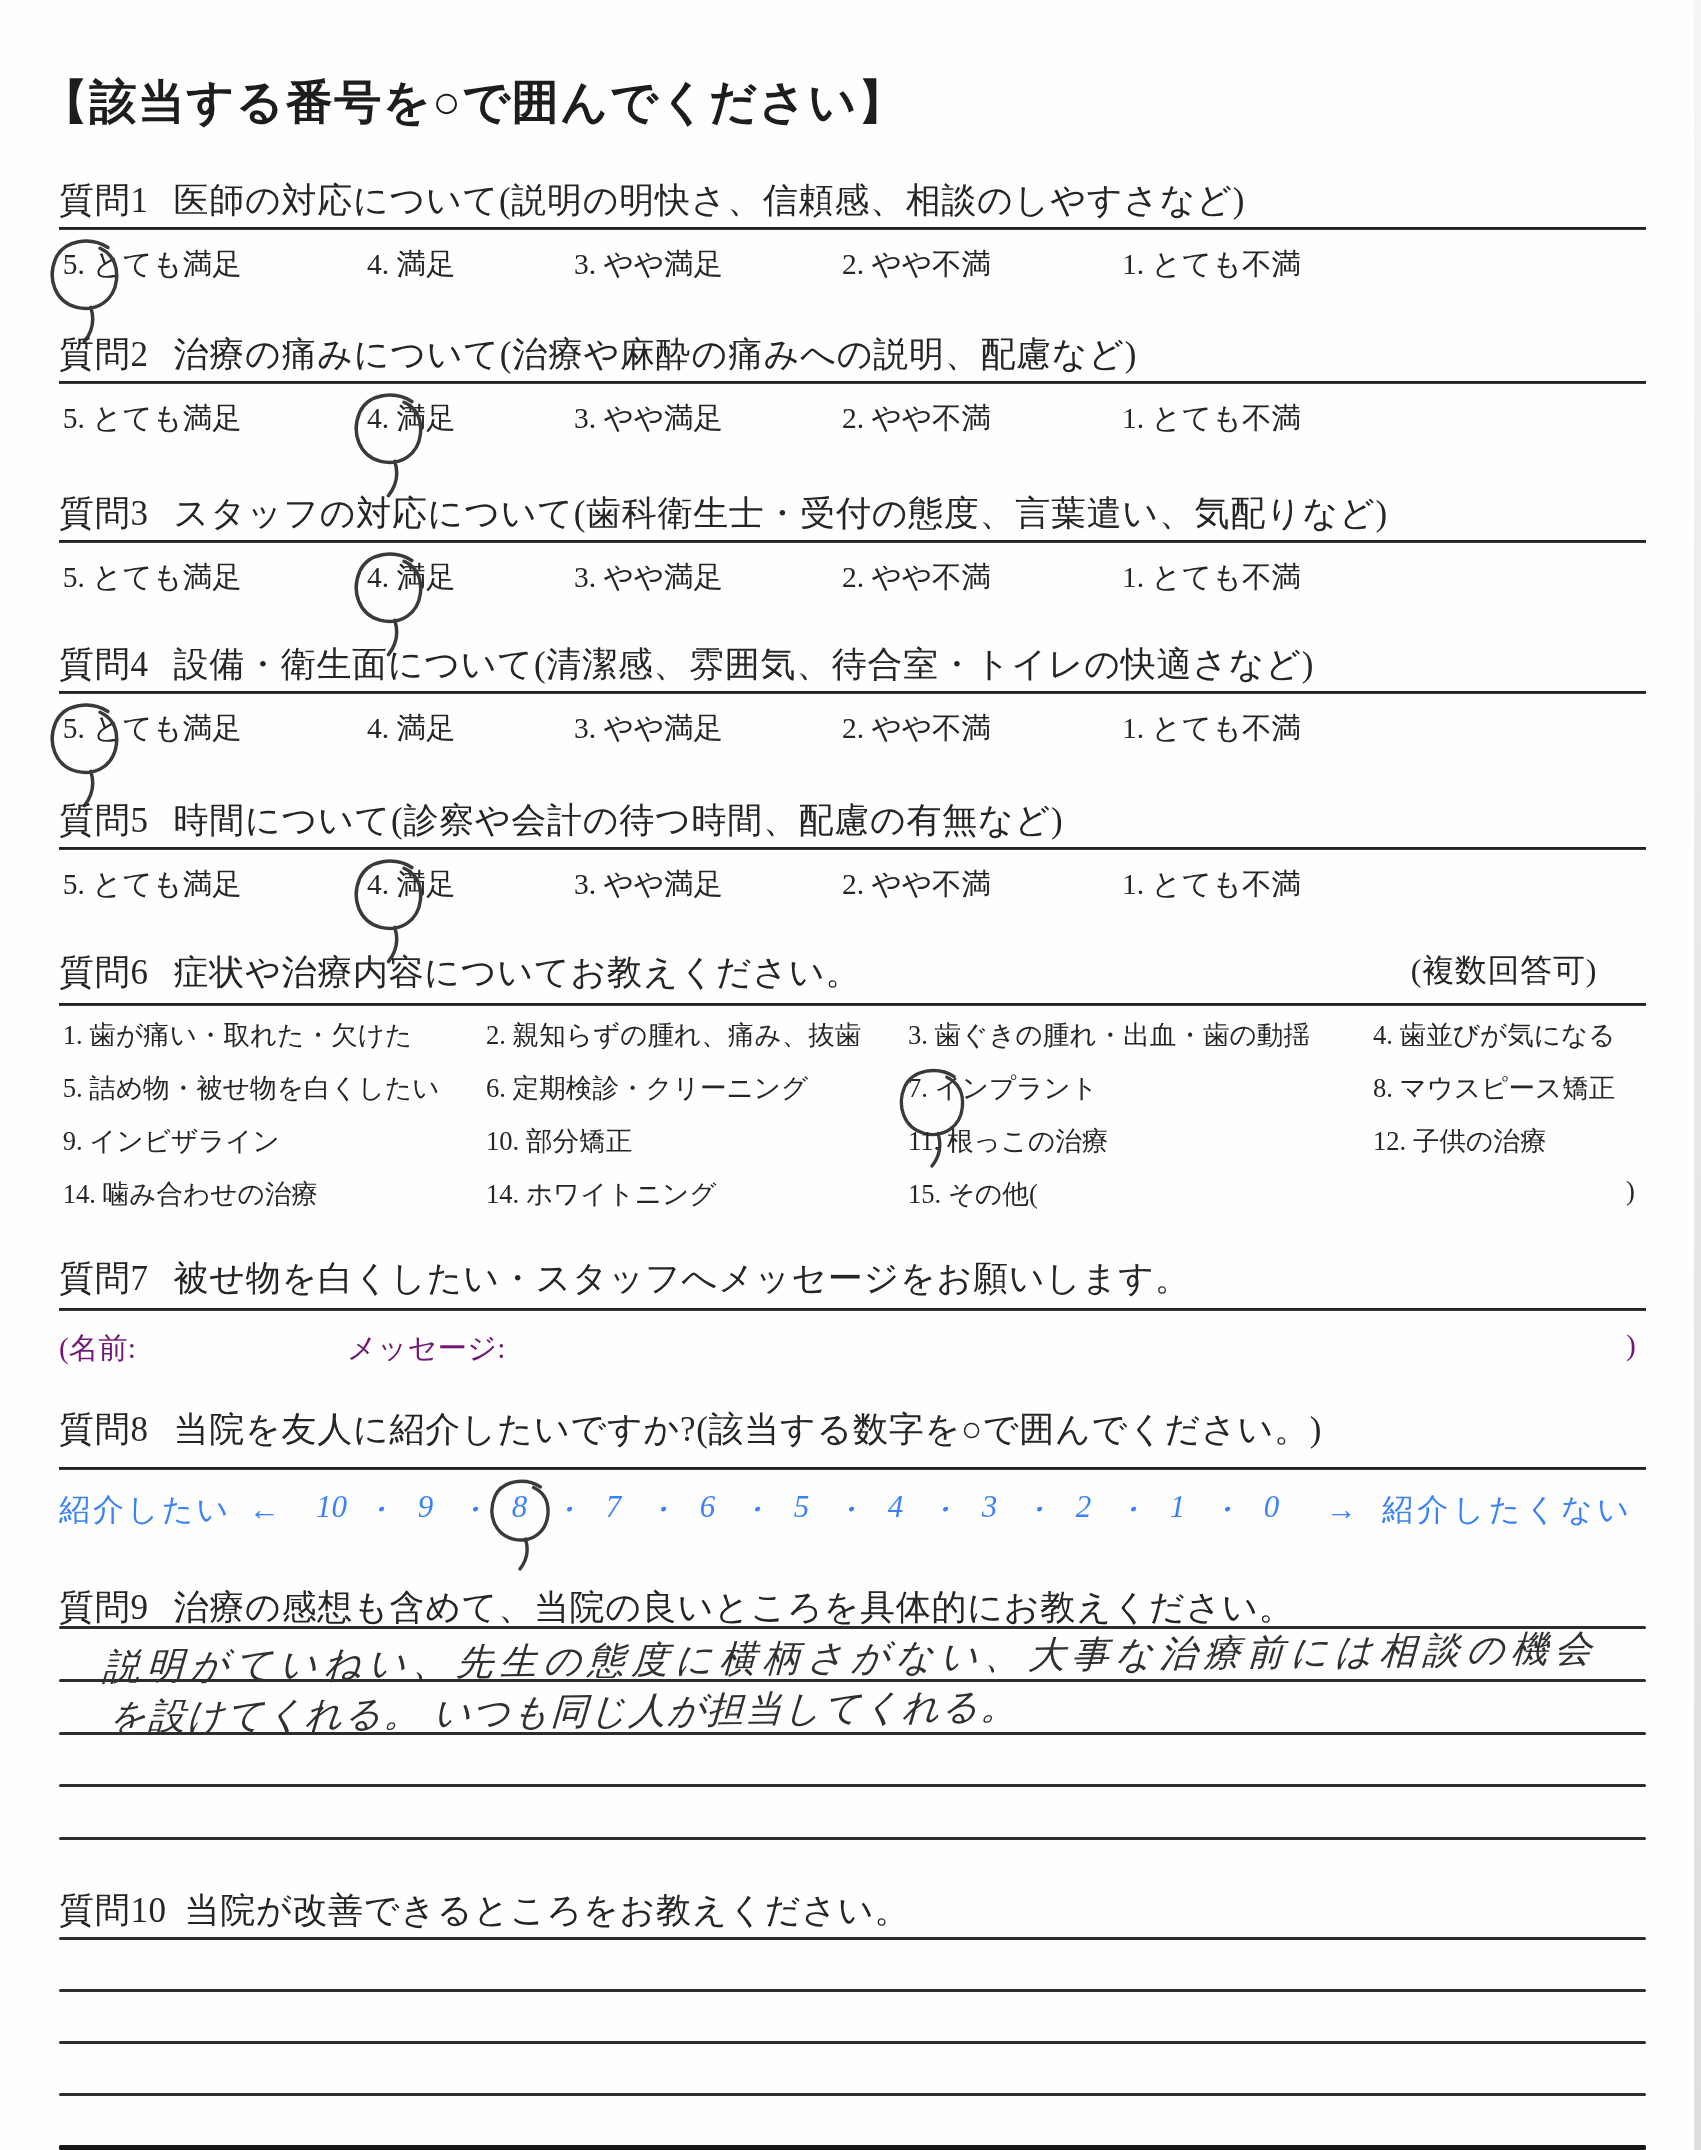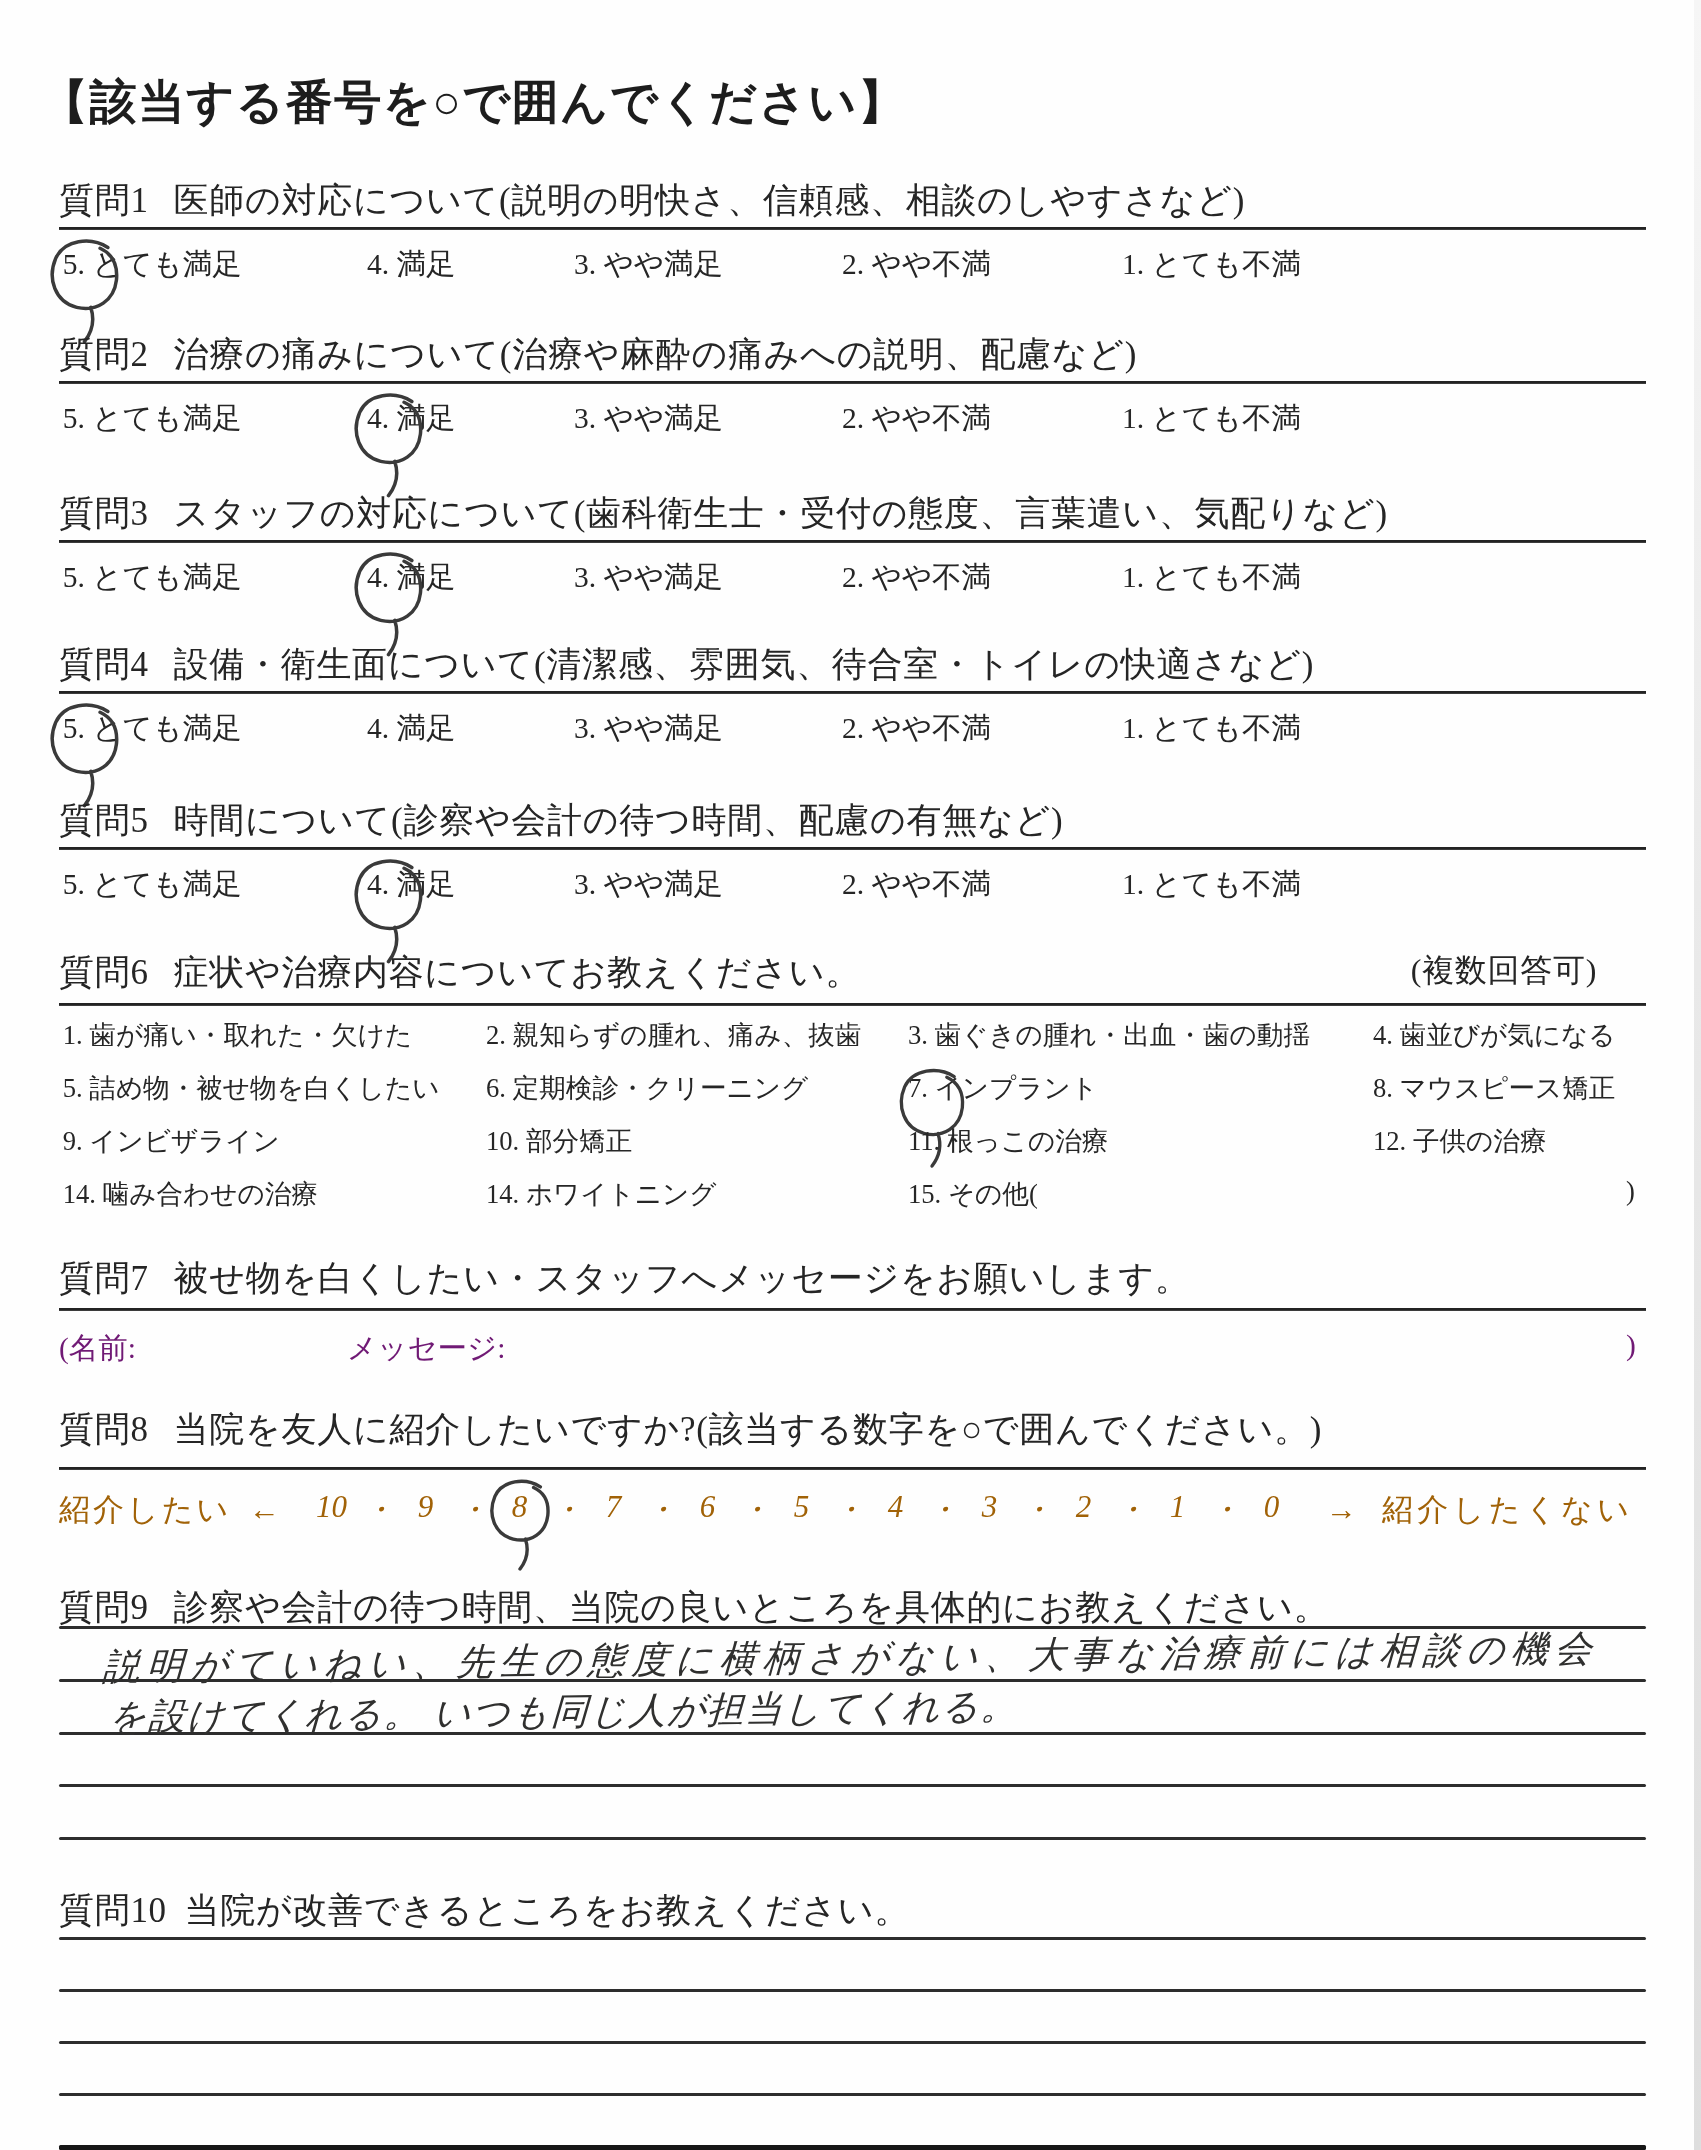--- a/index.html
+++ b/index.html
@@ -26,21 +26,21 @@
   }
   .wline { position:absolute; left:0; right:0; height:3px; background:#2d2d2d; border-radius:1.5px; }
   .wline.thick { height:5.2px; background:#161616; }
   .opt-row { position:absolute; left:0; right:0; height:52px; }
   .opt { position:absolute; font-size:29.5px; white-space:nowrap; color:#262626; }
   .q6-opt { position:absolute; font-size:26.6px; white-space:nowrap; color:#262626; }
   .field-label { position:absolute; font-size:29.5px; white-space:nowrap; color:#701a75; }
   .circle-svg { position:absolute; pointer-events:none; }
   .pos-left { left:-16px; top:-10.3px; width:83px; height:109px; }
   .pos-mid  { left:288px; top:-10.3px; width:83px; height:109px; }
-  .rating-row { position:absolute; left:0; display:flex; align-items:center; font-size:31px; color:#a16207; white-space:nowrap; }
+  .rating-row { position:absolute; left:0; display:flex; align-items:center; font-size:31px; color:#3b82f6; white-space:nowrap; }
   .rr-intro { letter-spacing:3px; }
   .rr-arrow { margin-left:17.7px; }
   .rr-nums { display:flex; margin-left:31px;font-style:italic; }
   .num { width:41px; text-align:center; position:relative; }
   .dot { width:53px; text-align:center; }
   .rr-arrow2 { margin-left:34px; }
   .rr-outro { margin-left:25px; letter-spacing:4.4px; }
   .num .circle-svg { left:-16px; top:-13.3px; width:74px; height:95px; }
   .handwriting {
     position:absolute; font-size:37px; color:#30302f; white-space:nowrap;
@@ -227,21 +227,21 @@
         <span class="dot">・</span>
         <span class="num">0</span>
       </span>
       <span class="rr-arrow2">→</span>
       <span class="rr-outro">紹介したくない</span>
     </div>
   </section>
 
   <section class="qblock" style="top:1584px">
     <div class="q-header">
-      <span class="q-label">質問9</span><span>診察や会計の待つ時間、当院の良いところを具体的にお教えください。</span>
+      <span class="q-label">質問9</span><span>治療の感想も含めて、当院の良いところを具体的にお教えください。</span>
     </div>
     <div class="wline" style="top:42px"></div>
     <div class="wline" style="top:95px"></div>
     <div class="wline" style="top:148px"></div>
     <div class="wline" style="top:200px"></div>
     <div class="wline" style="top:253px"></div>
     <div class="handwriting hw-1" style="left:44px; top:49px">説明がていねい、先生の態度に横柄さがない、大事な治療前には相談の機会</div>
     <div class="handwriting hw-2" style="left:50px; top:103px">を設けてくれる。 いつも同じ人が担当してくれる。</div>
   </section>
 

